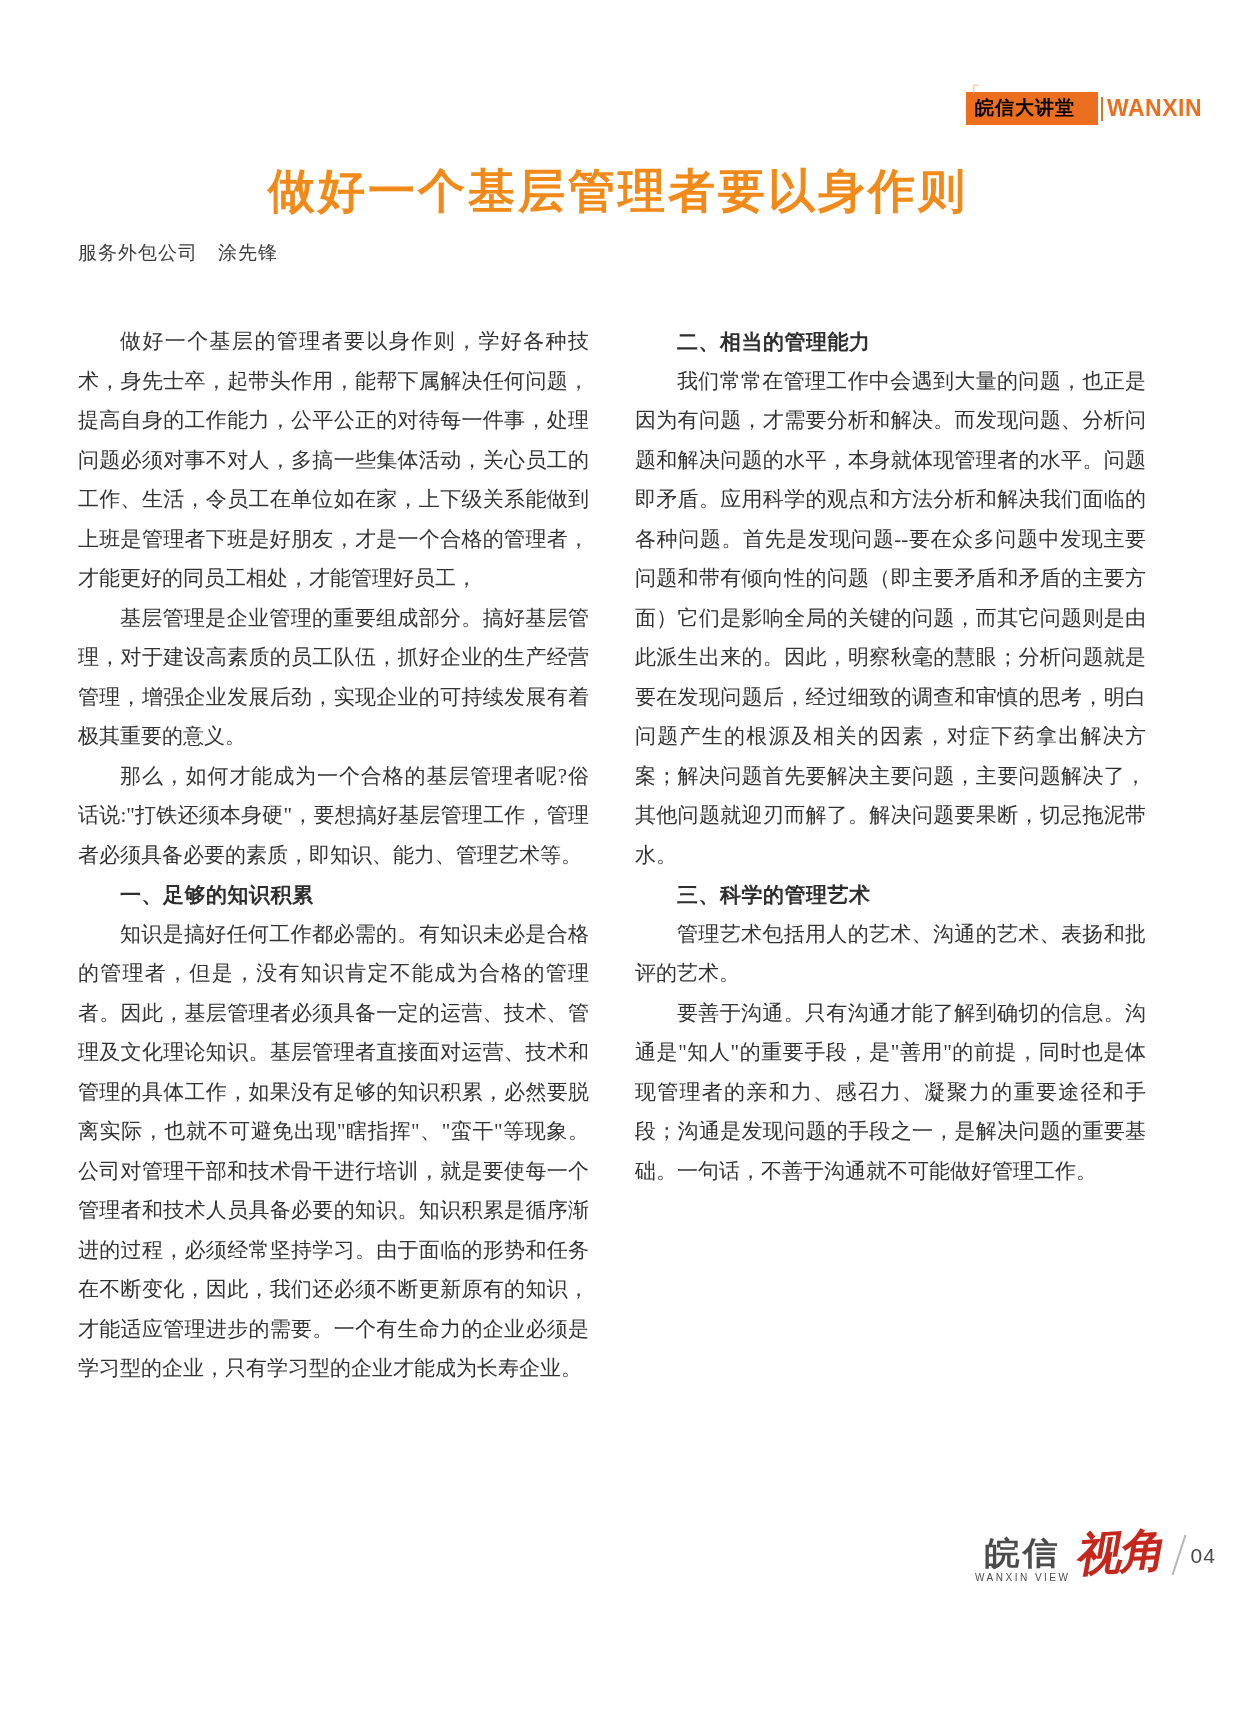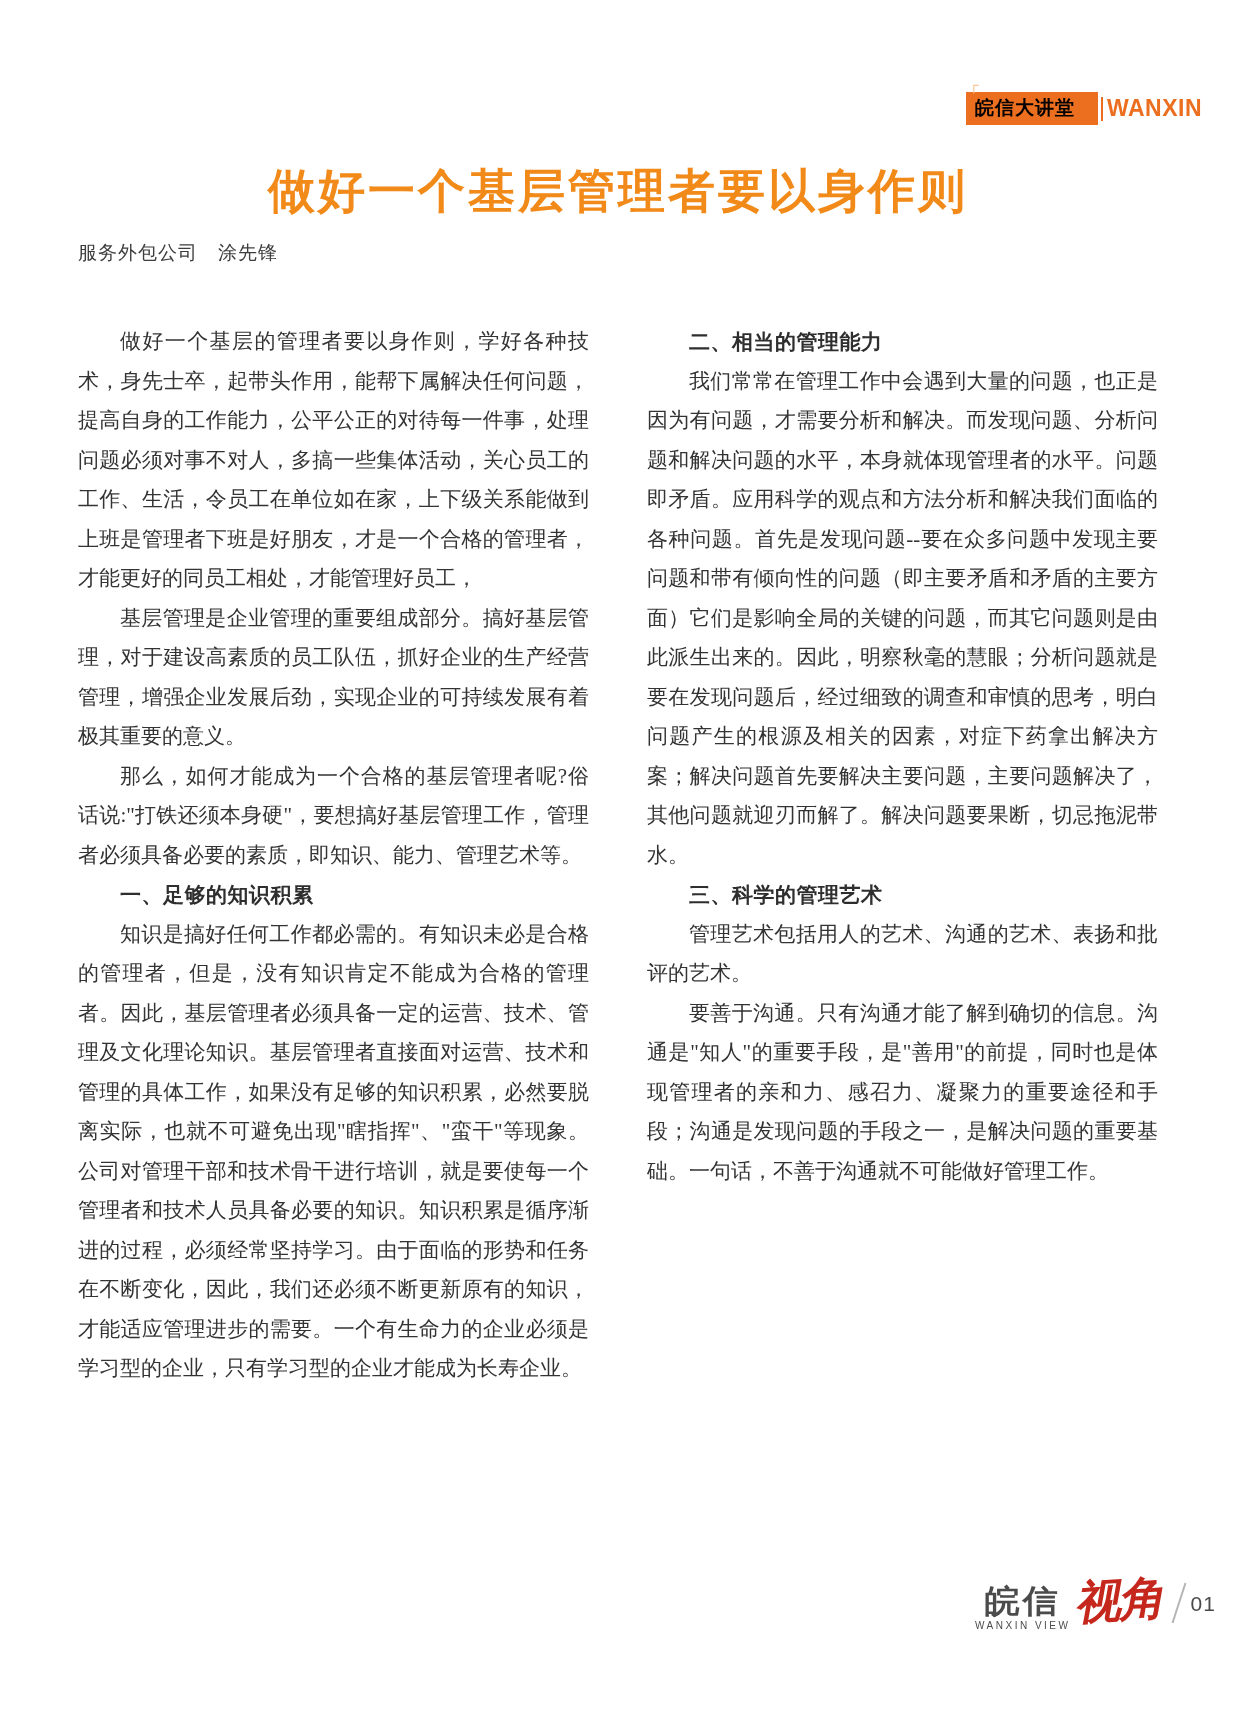--- a/index.html
+++ b/index.html
@@ -45,33 +45,33 @@
     white-space:nowrap;
   }
   .byline{
     position:absolute;top:240px;left:78px;width:1080px;
     text-align:left;font-size:19px;color:#3d3d3d;letter-spacing:1px;
   }
 
   
   .columns{
     position:absolute;top:322px;left:78px;width:1080px;
-    display:flex;gap:58px;
+    display:flex;gap:46px;
   }
   .col{width:511px;font-size:21px;line-height:39.5px;text-align:justify;}
   .col p{margin:0;text-indent:2em;word-break:break-all;}
   .col .sec-heading{
     margin:0;text-indent:2em;font-weight:bold;
     font-family:"Liberation Sans","DejaVu Sans",sans-serif;
     color:#2e2e2e;letter-spacing:0.5px;
   }
 
   
   .footer{
-    position:absolute;top:1578px;left:975px;
+    position:absolute;top:1530px;left:975px;
     display:flex;align-items:flex-start;
   }
   .logo-cn-wrap{text-align:center;margin-top:6px;}
   .logo-cn{
     font-family:"Liberation Sans","DejaVu Sans",sans-serif;
     font-weight:900;font-size:35px;line-height:34px;
     color:#4b4b4b;letter-spacing:3px;transform:scaleY(0.92);
   }
   .logo-sub{
     font-family:"Liberation Sans","DejaVu Sans",sans-serif;
@@ -124,16 +124,16 @@
     </div>
   </div>
 
   <div class="footer">
     <div class="logo-cn-wrap">
       <div class="logo-cn">皖信</div>
       <div class="logo-sub">WANXIN VIEW</div>
     </div>
     <div class="logo-red">视角</div>
     <div class="logo-slash"></div>
-    <div class="page-num">01</div>
+    <div class="page-num">04</div>
   </div>
 
 </div>
 
 </body></html>

